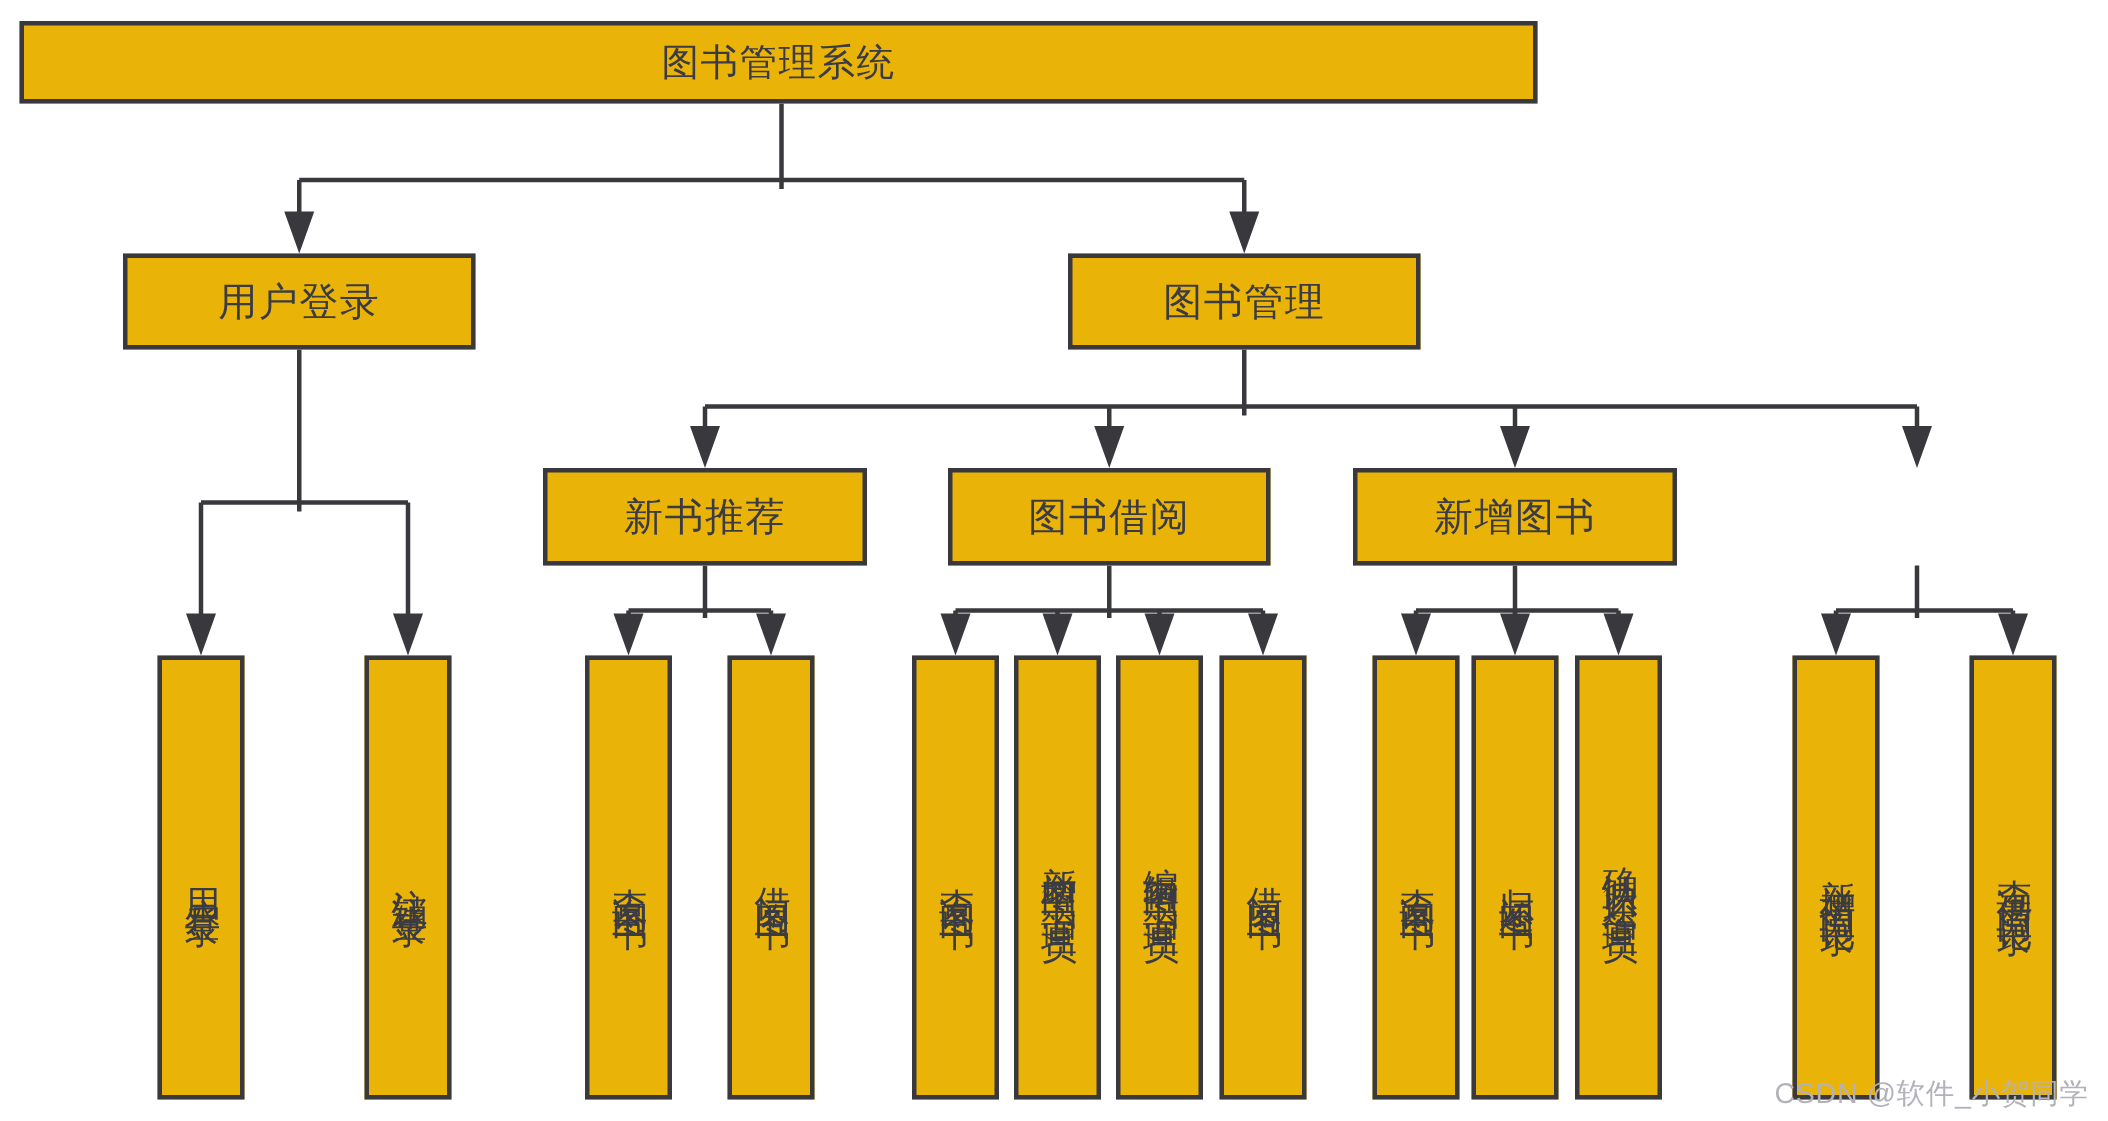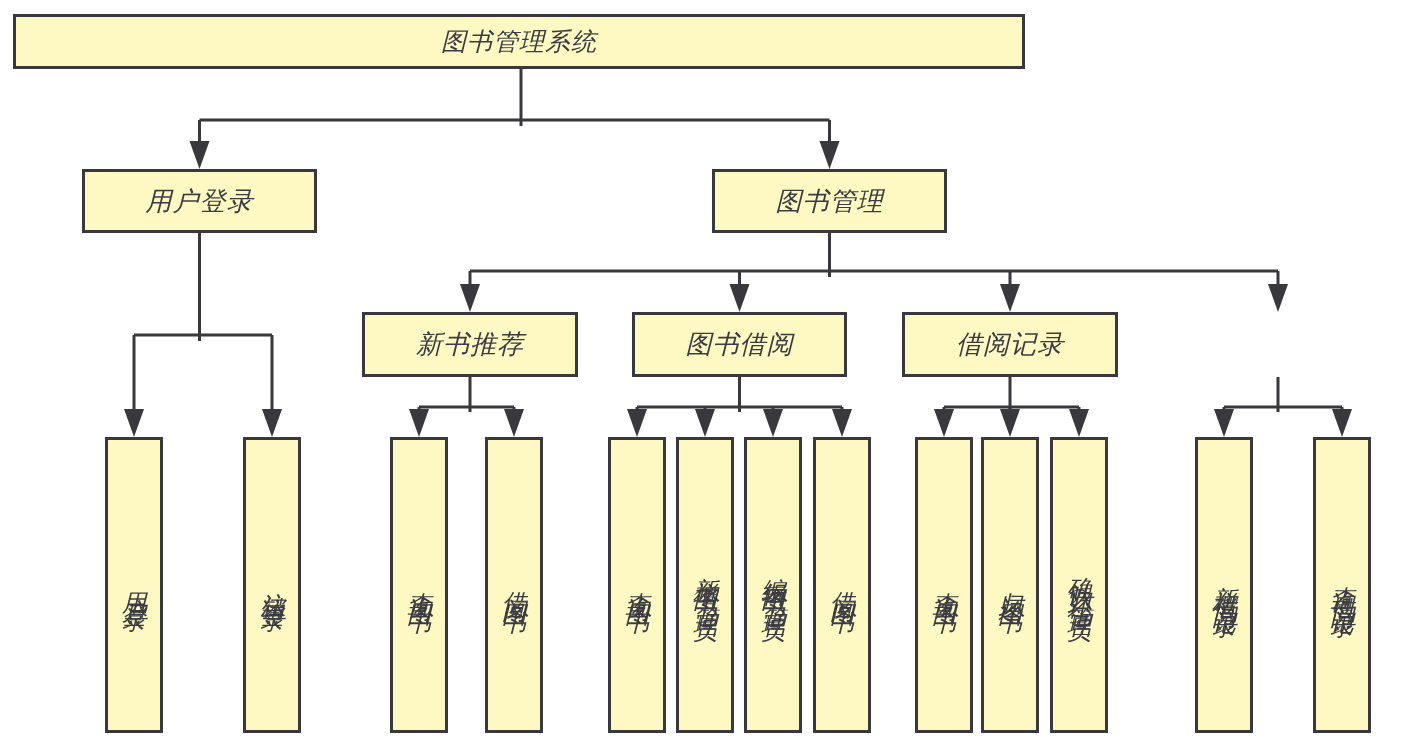--- a/index.html
+++ b/index.html
@@ -13,25 +13,24 @@
   }
   svg.wires { position: absolute; left: 0; top: 0; }
   svg.wires path { stroke: #39393d; stroke-width: 3; fill: none; }
   svg.wires polygon { fill: #39393d; stroke: none; }
   .node {
     position: absolute;
     display: flex;
     align-items: center;
     justify-content: center;
     border: 3px solid #39393d;
-    background: #fef9c3;
+    background: #eab308;
     box-sizing: border-box;
     color: #3b3b43;
     z-index: 2;
-    font-style: italic;
   }
   .lvl1 { font-size: 25px; letter-spacing: 1px; }
   .lvl2, .lvl3 { font-size: 26px; letter-spacing: 1px; }
   .leaf { top: 437px; height: 296px; width: 58px; }
   .leaf .vtext {
     writing-mode: vertical-rl;
     text-orientation: upright;
     letter-spacing: 6px;
     font-size: 24px;
     line-height: 1;
@@ -133,21 +132,21 @@
     <span>图书管理</span>
   </div>
 
   <div class="node lvl3" style="left:632px; top:312px; width:215px; height:65px;">
     <span>图书借阅</span>
   </div>
   <div class="node lvl3" style="left:362px; top:312px; width:216px; height:65px;">
     <span>新书推荐</span>
   </div>
   <div class="node lvl3" style="left:902px; top:312px; width:216px; height:65px;">
-    <span>借阅记录</span>
+    <span>新增图书</span>
   </div>
 
   <div class="node leaf" style="left:105px;">
     <span class="vtext">用户登录</span>
   </div>
   <div class="node leaf" style="left:243px;">
     <span class="vtext">注销登录</span>
   </div>
 
   <div class="node leaf" style="left:390px;">
@@ -180,14 +179,15 @@
     <span class="vtext">确认归还（管理员）</span>
   </div>
 
   <div class="node leaf" style="left:1195px;">
     <span class="vtext">新增借阅记录</span>
   </div>
   <div class="node leaf" style="left:1313px;">
     <span class="vtext">查询借阅记录</span>
   </div>
 
+  <div class="watermark">CSDN @软件_小贺同学</div>
 
 </div>
 
 </body></html>

